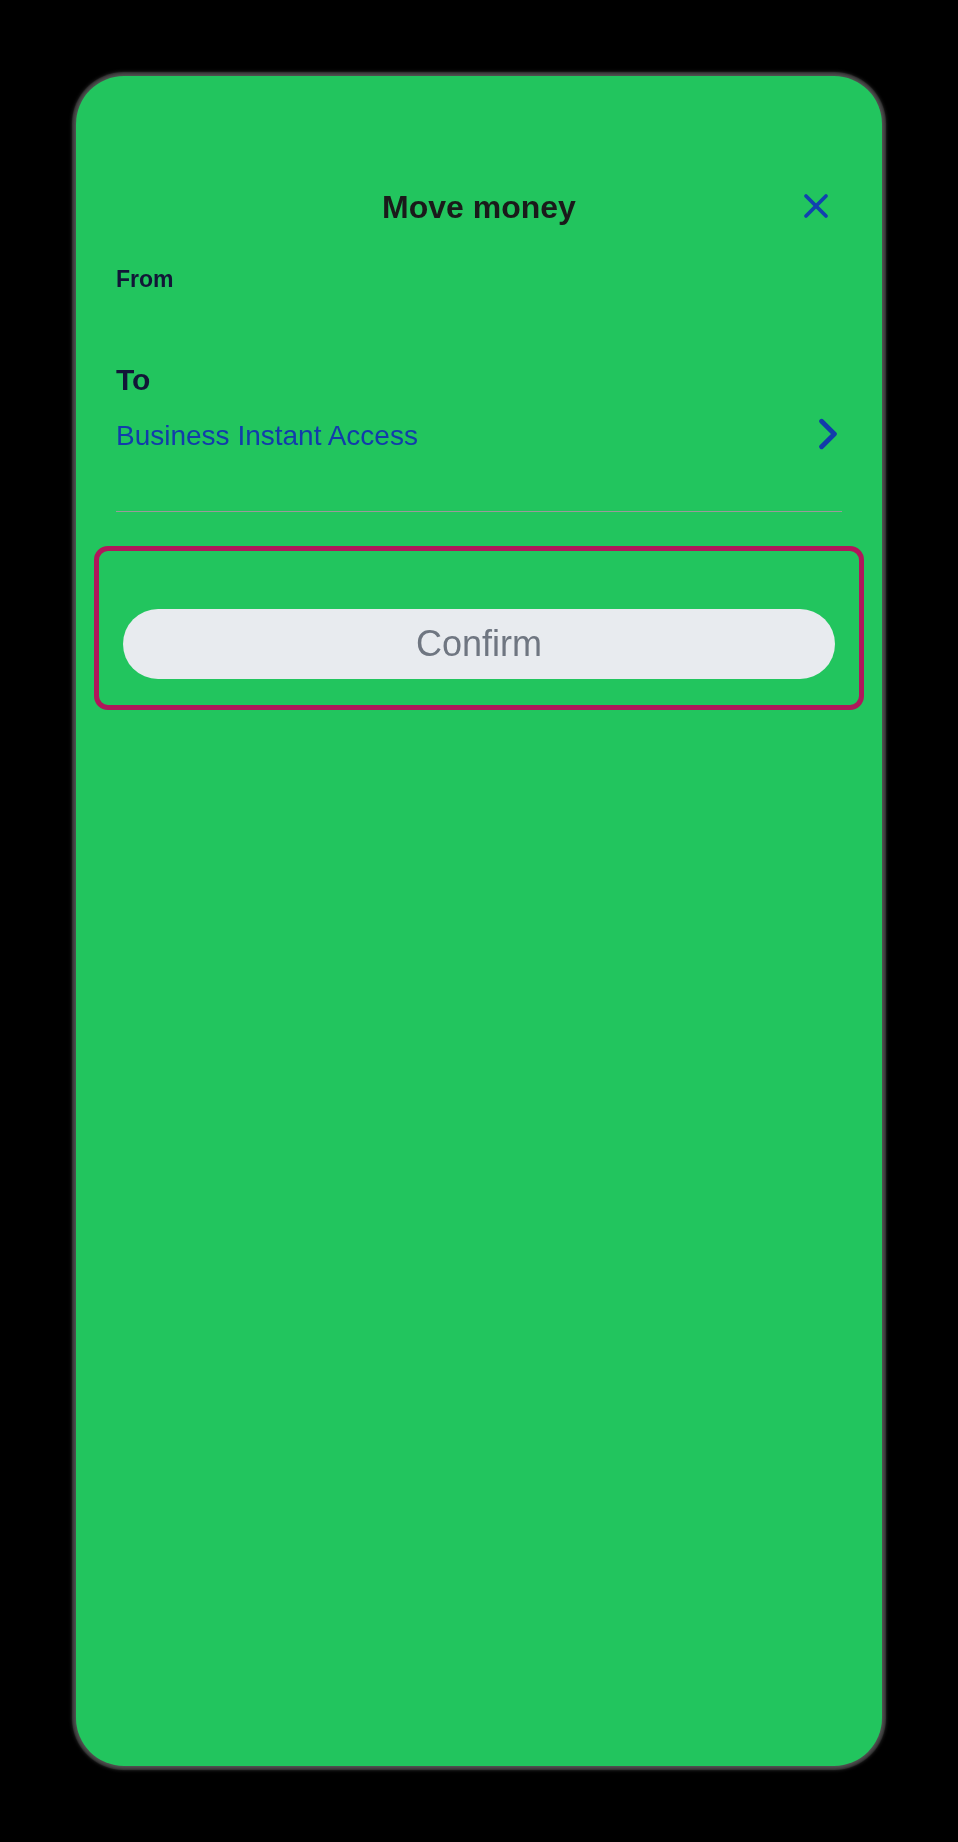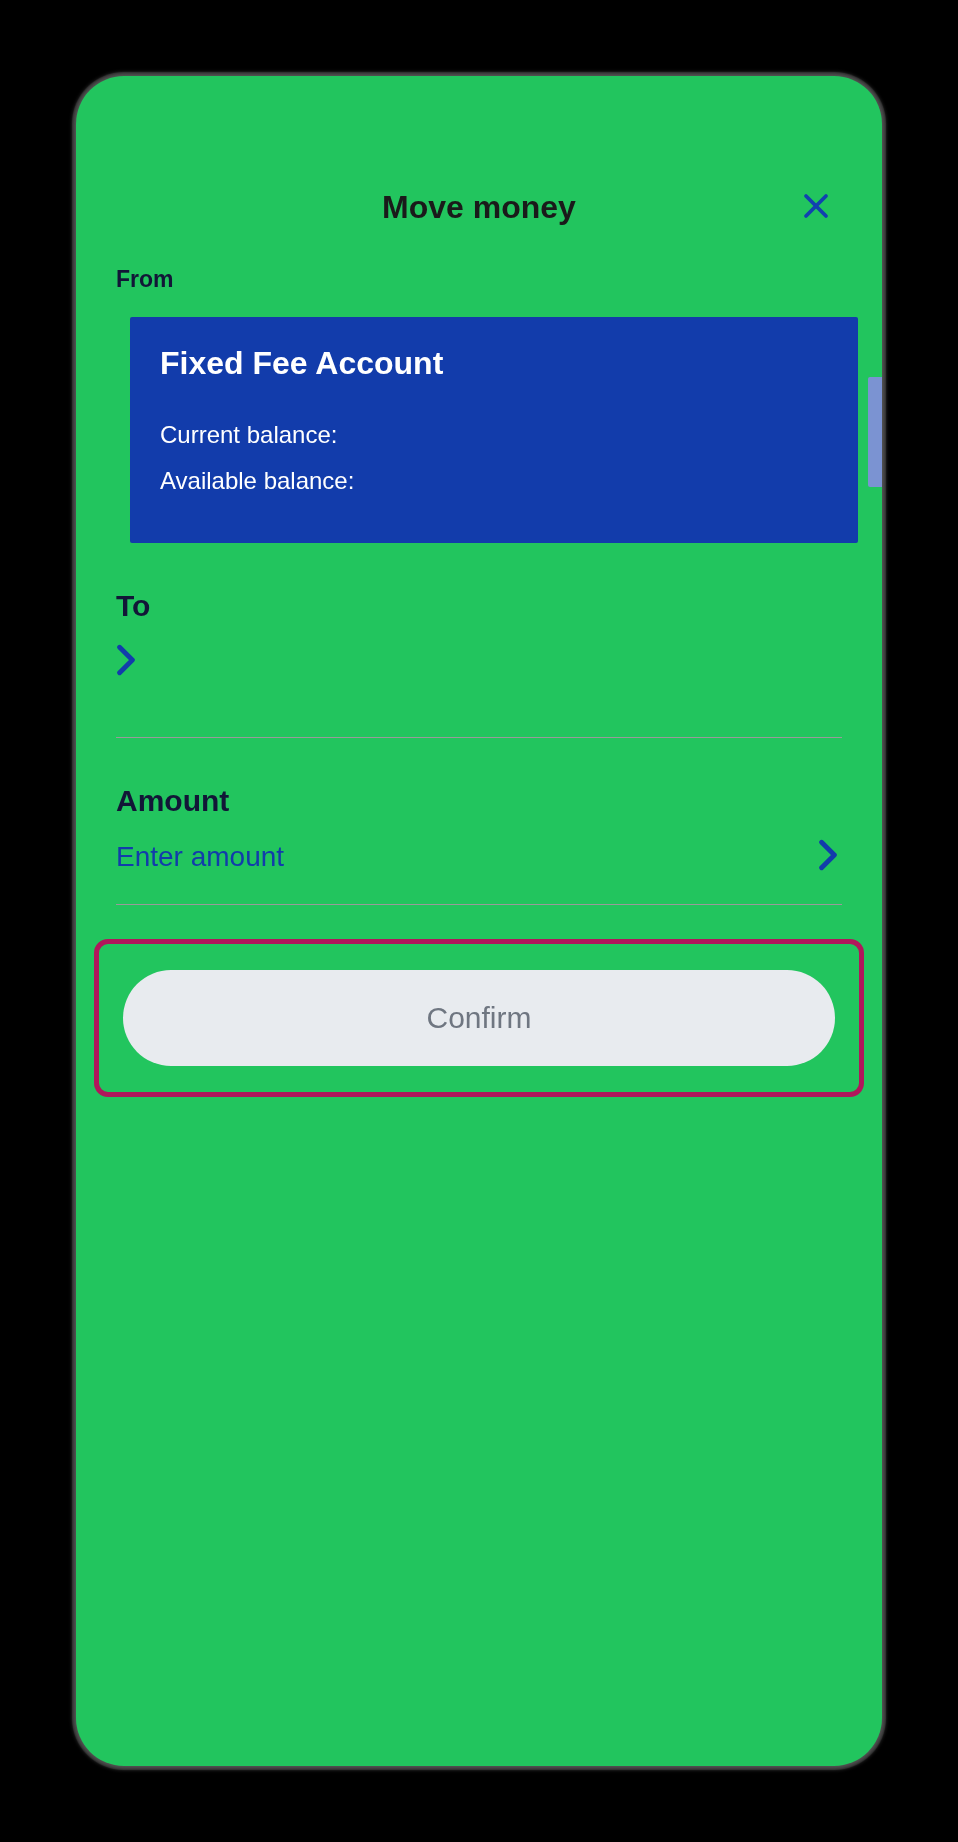--- a/index.html
+++ b/index.html
@@ -127,28 +127,29 @@
   }
   .divider-tight { margin-top: 22px; }
   .confirm-wrap {
     margin: 34px 18px 0 18px;
     border: 5px solid #b0175b;
     border-radius: 14px;
     padding: 26px 24px;
   }
   .confirm-btn {
     width: 100%;
-    height: 96px;
+    height: 70px;
     border: none;
     border-radius: 48px;
     background: #e8ebef;
     color: #6f7681;
-    font-size: 30px;
+    font-size: 36px;
     font-weight: 500;
     cursor: pointer;
+    margin-top: 32px;
   }
 </style>
 </head>
 <body>
 
 <div class="phone-frame">
   <div class="screen">
 
     <div class="header">
       <div class="header-title">Move money</div>
@@ -157,52 +158,33 @@
           <svg width="30" height="30" viewBox="0 0 24 24" fill="none" stroke-width="3" stroke-linecap="round">
             <line x1="4" y1="4" x2="20" y2="20"></line>
             <line x1="20" y1="4" x2="4" y2="20"></line>
           </svg>
         </span>
       </div>
     </div>
 
     <div class="section-label">From</div>
 
-    <div class="card-scroll">
-      <div class="account-card">
-        <div class="account-card-name">Fixed Fee Account</div>
-        <div class="account-card-line">Current balance:</div>
-        <div class="account-card-line">Available balance:</div>
-      </div>
-      <div class="peek-card"></div>
-    </div>
 
     <div class="field-block">
       <div class="field-label">To</div>
       <div class="field-row">
+        <span class="field-value">Business Instant Access</span>
         <span class="chevron">
           <svg width="20" height="32" viewBox="0 0 12 20" fill="none" stroke-width="3" stroke-linecap="round" stroke-linejoin="round">
             <polyline points="2,2 10,10 2,18"></polyline>
           </svg>
         </span>
       </div>
       <div class="divider"></div>
     </div>
 
-    <div class="field-block">
-      <div class="field-label">Amount</div>
-      <div class="field-row">
-        <span class="field-placeholder">Enter amount</span>
-        <span class="chevron">
-          <svg width="20" height="32" viewBox="0 0 12 20" fill="none" stroke-width="3" stroke-linecap="round" stroke-linejoin="round">
-            <polyline points="2,2 10,10 2,18"></polyline>
-          </svg>
-        </span>
-      </div>
-      <div class="divider divider-tight"></div>
-    </div>
 
     <div class="confirm-wrap">
       <button class="confirm-btn">Confirm</button>
     </div>
 
   </div>
 </div>
 
 </body></html>

